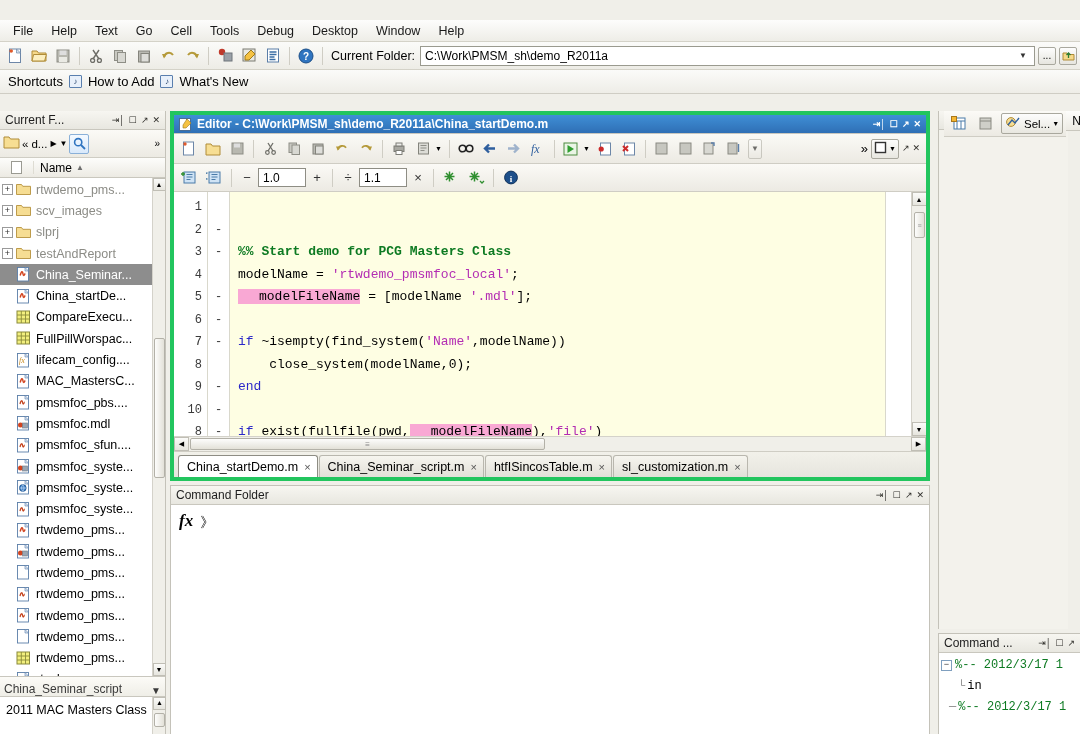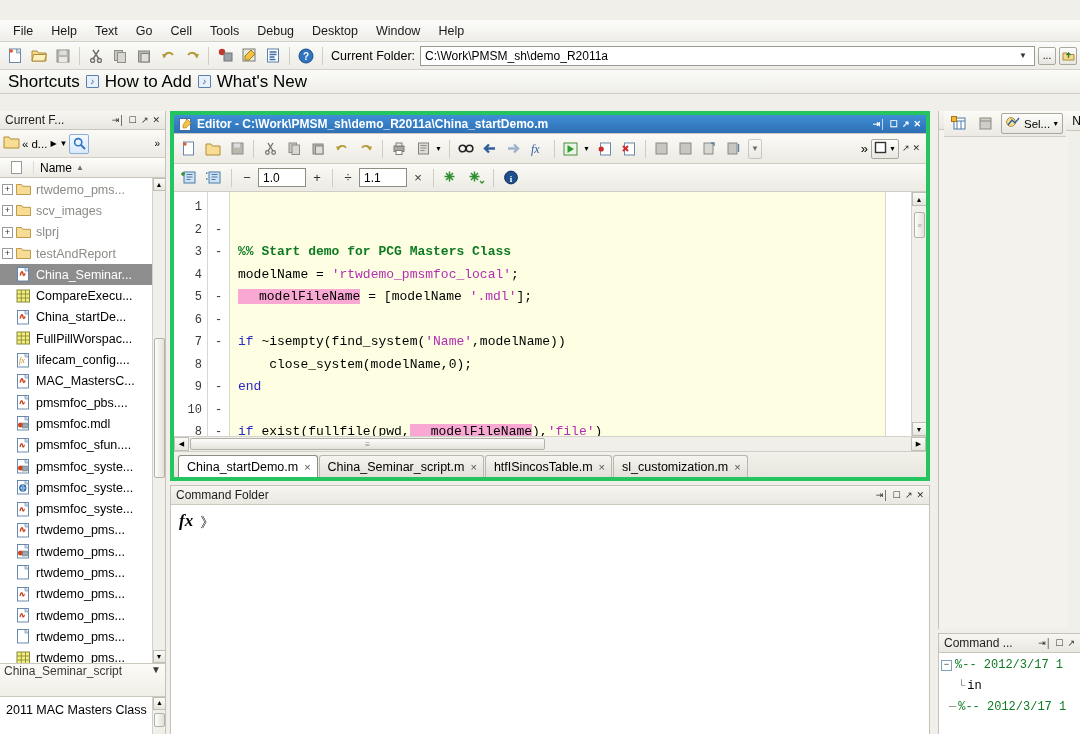--- a/index.html
+++ b/index.html
@@ -52,21 +52,21 @@
     display:flex;align-items:center;justify-content:center;font-size:10px;
   }
 
   
   .shortcuts {
     height: 24px; display:flex; align-items:center;
     background: linear-gradient(#fbfbf9, #eeede7);
     border-bottom: 1px solid #cfcdc4;
     padding-left: 8px; gap: 6px;
   }
-  .shortcuts .lbl { font-size:17px; }
+  .shortcuts .lbl { font-size:13px; }
   .sc-ico {
     width:13px;height:13px;border:1px solid #5a7fae;background:#e8f0fa;
     display:inline-flex;align-items:center;justify-content:center;
     font-size:8px;color:#26426b;border-radius:1px;
   }
 
   
   .panel-title {
     height: 19px; display:flex; align-items:center;
     font-size: 12px; padding-left: 5px;
@@ -124,21 +124,21 @@
   .fl-scroll {
     position:absolute; right:0; top:0; width:13px; height:100%;
     background:#f0efe9; border-left:1px solid #d4d2ca;
     display:flex; flex-direction:column; align-items:center;
   }
   .fl-arrow { height:13px; width:13px; display:flex;align-items:center;justify-content:center;font-size:7px;
     background:linear-gradient(#fbfbf9,#e6e5de); border:1px solid #c0beb5; }
   .fl-thumb { position:absolute; width:11px; border:1px solid #b3b1a8; border-radius:2px;
     background:linear-gradient(90deg,#fdfdfc,#e3e1d8); }
   .cf-detailsel {
-    height:33px; display:flex; align-items:flex-start; font-size:12px;
+    height:20px; display:flex; align-items:flex-end; font-size:12px;
     background:linear-gradient(#fcfbf7,#efeee7); border-top:1px solid #c9c7be;
     padding-left:4px; color:#3a3a3a; white-space:nowrap; overflow:hidden;
   }
   .cf-detail {
     height:58px; background:#fff; border-top:1px solid #c9c7be;
     font-size:12.5px; padding:6px 16px 0 6px; position:relative; line-height:1.25;
   }
   .cf-detail .dsb {
     position:absolute; right:0; top:0; width:13px; height:100%;
     background:#f0efe9; border-left:1px solid #d4d2ca;
@@ -481,34 +481,34 @@
             <span class="exp-space"></span>
             <span class="ficon"><svg width="15" height="15" viewBox="0 0 15 15">
                 <rect x="1.5" y="0.5" width="11" height="13.5" fill="#ffffff" stroke="#5b7ea8" stroke-width="0.9"></rect>
                 <polygon points="9,0.5 12.5,4 9,4" fill="#dce8f5" stroke="#5b7ea8" stroke-width="0.6"></polygon>
                 <path d="M4.2 8.5c.6-3 1.6-4.3 2.3-3.4.6.8.3 3.4 1.2 3.4.8 0 1.2-2 1.6-2" stroke="#d2441f" stroke-width="1.5" fill="none"></path>
               </svg></span>
             <span class="fname">China_Seminar...</span>
           </div>
           <div class="frow">
             <span class="exp-space"></span>
+            <span class="ficon"><svg width="15" height="15" viewBox="0 0 15 15">
+                <rect x="1.5" y="0.5" width="11" height="13.5" fill="#ffffff" stroke="#5b7ea8" stroke-width="0.9"></rect>
+                <polygon points="9,0.5 12.5,4 9,4" fill="#dce8f5" stroke="#5b7ea8" stroke-width="0.6"></polygon>
+                <path d="M4.2 8.5c.6-3 1.6-4.3 2.3-3.4.6.8.3 3.4 1.2 3.4.8 0 1.2-2 1.6-2" stroke="#d2441f" stroke-width="1.5" fill="none"></path>
+              </svg></span>
+            <span class="fname">China_startDe...</span>
+          </div>
+          <div class="frow">
+            <span class="exp-space"></span>
             <span class="ficon"><svg width="15" height="14" viewBox="0 0 15 14">
                 <rect x="1" y="1" width="12.5" height="12" fill="#f2ef7e" stroke="#8a8a3a"></rect>
                 <path d="M1 5h12.5M1 9h12.5M5.3 1v12M9.5 1v12" stroke="#8a8a3a" stroke-width="0.9"></path>
               </svg></span>
             <span class="fname">CompareExecu...</span>
-          </div>
-          <div class="frow">
-            <span class="exp-space"></span>
-            <span class="ficon"><svg width="15" height="15" viewBox="0 0 15 15">
-                <rect x="1.5" y="0.5" width="11" height="13.5" fill="#ffffff" stroke="#5b7ea8" stroke-width="0.9"></rect>
-                <polygon points="9,0.5 12.5,4 9,4" fill="#dce8f5" stroke="#5b7ea8" stroke-width="0.6"></polygon>
-                <path d="M4.2 8.5c.6-3 1.6-4.3 2.3-3.4.6.8.3 3.4 1.2 3.4.8 0 1.2-2 1.6-2" stroke="#d2441f" stroke-width="1.5" fill="none"></path>
-              </svg></span>
-            <span class="fname">China_startDe...</span>
           </div>
           <div class="frow">
             <span class="exp-space"></span>
             <span class="ficon"><svg width="15" height="14" viewBox="0 0 15 14">
                 <rect x="1" y="1" width="12.5" height="12" fill="#f2ef7e" stroke="#8a8a3a"></rect>
                 <path d="M1 5h12.5M1 9h12.5M5.3 1v12M9.5 1v12" stroke="#8a8a3a" stroke-width="0.9"></path>
               </svg></span>
             <span class="fname">FullPillWorspac...</span>
           </div>
           <div class="frow">

